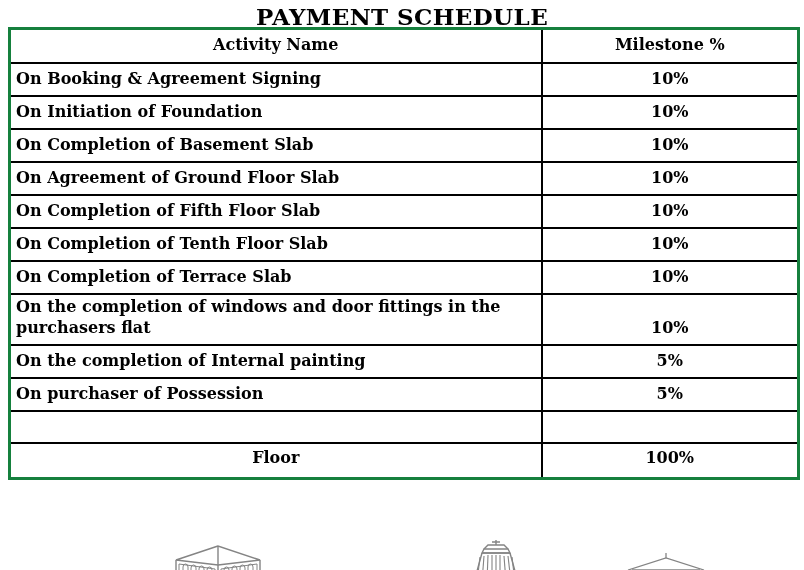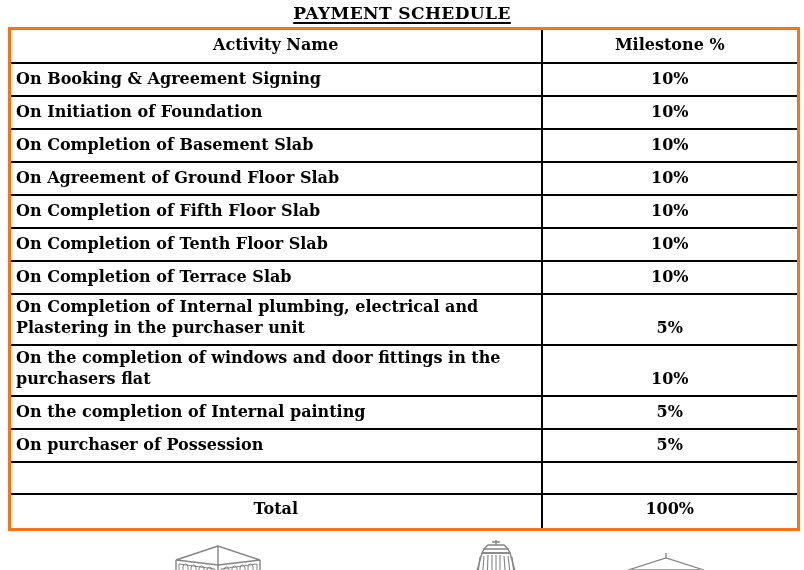--- a/index.html
+++ b/index.html
@@ -9,36 +9,36 @@
     height: 570px;
     background: #ffffff;
     overflow: hidden;
     position: relative;
     font-family: "DejaVu Serif", "Liberation Serif", serif;
     color: #000000;
   }
   .doc-title {
     margin-top: 3px;
     text-align: center;
-    font-size: 17px;
+    font-size: 23px;
     font-weight: bold;
     letter-spacing: 0.4px;
     height: 21px;
   }
   .doc-title span {
     text-decoration: underline;
     text-decoration-thickness: 2px;
     text-underline-offset: 3px;
   }
   table.schedule {
     border-collapse: collapse;
     table-layout: fixed;
     width: 789px;
     margin: 3px 0 16px 8px;
-    border: 3px solid #f97316;
+    border: 3px solid #15803d;
     position: relative;
     z-index: 1;
     background: transparent;
   }
   .schedule th, .schedule td {
     border: 2px solid #000;
     font-size: 16px;
     line-height: 1.3;
     padding: 2px 5px 5px 5px;
     overflow: hidden;
@@ -173,39 +173,34 @@
     </tr>
     <tr class="row-single">
       <td class="cell-activity">On Completion of Tenth Floor Slab</td>
       <td class="cell-milestone">10%</td>
     </tr>
     <tr class="row-single">
       <td class="cell-activity">On Completion of Terrace Slab</td>
       <td class="cell-milestone">10%</td>
     </tr>
     <tr class="row-tall">
-      <td class="cell-activity">On Completion of Internal plumbing, electrical and
-Plastering in the purchaser unit</td>
-      <td class="cell-milestone">5%</td>
-    </tr>
-    <tr class="row-tall">
       <td class="cell-activity">On the completion of windows and door fittings in the
 purchasers flat</td>
       <td class="cell-milestone">10%</td>
     </tr>
     <tr class="row-single">
       <td class="cell-activity">On the completion of Internal painting</td>
       <td class="cell-milestone">5%</td>
     </tr>
     <tr class="row-single">
       <td class="cell-activity">On purchaser of Possession</td>
       <td class="cell-milestone">5%</td>
     </tr>
     <tr class="row-empty">
       <td class="cell-activity"></td>
       <td class="cell-milestone"></td>
     </tr>
     <tr class="row-total">
-      <td>Total</td>
+      <td>Floor</td>
       <td>100%</td>
     </tr>
   </tbody>
 </table>
 
 </body></html>

